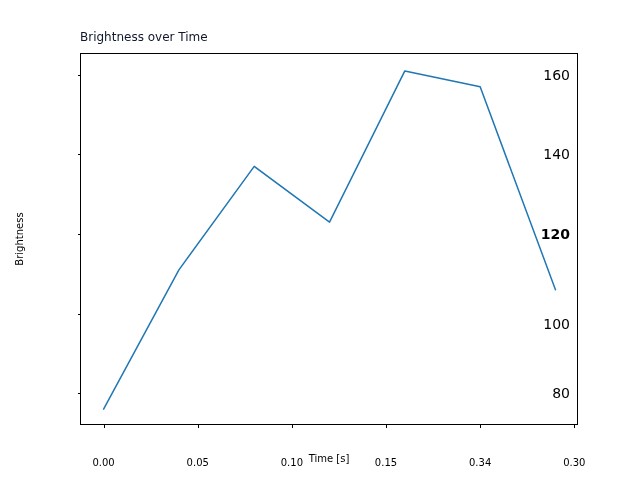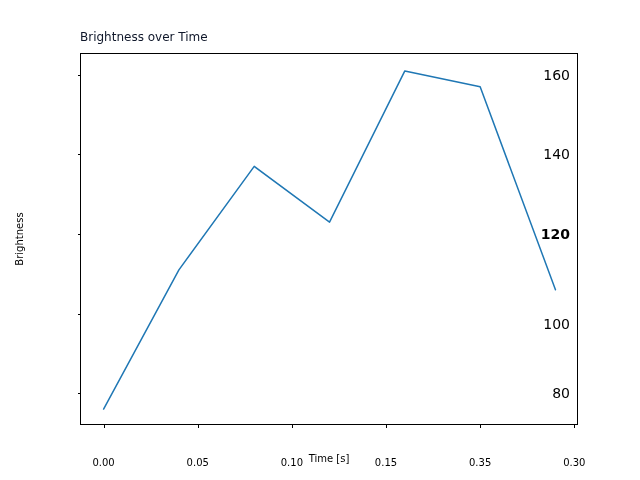--- a/index.html
+++ b/index.html
@@ -137,21 +137,21 @@
         <div class="ytick-label" style="top: 20.8877px;">160</div>
         <div class="xtick" style="left: 22.5936px;"></div>
         <div class="xtick-label" style="left: 22.5936px;">0.00</div>
         <div class="xtick" style="left: 116.733px;"></div>
         <div class="xtick-label" style="left: 116.733px; text-align: right;">0.05</div>
         <div class="xtick" style="left: 210.873px;"></div>
         <div class="xtick-label" style="left: 210.873px;">0.10</div>
         <div class="xtick" style="left: 305.013px;"></div>
         <div class="xtick-label" style="left: 305.013px;">0.15</div>
         <div class="xtick" style="left: 399.153px;"></div>
-        <div class="xtick-label" style="left: 399.153px;">0.35</div>
+        <div class="xtick-label" style="left: 399.153px;">0.34</div>
         <div class="xtick" style="left: 493.293px;"></div>
         <div class="xtick-label" style="left: 493.293px;">0.30</div>
       </div>
   </div>
 
   <div id="xlabel">Time [s]</div>
 
   <div id="ylabel">Brightness</div>
 
 </div>

